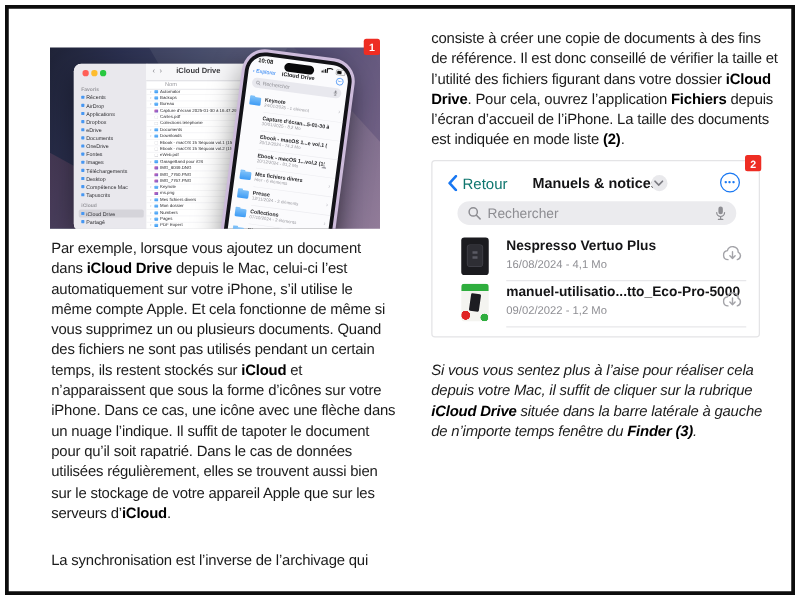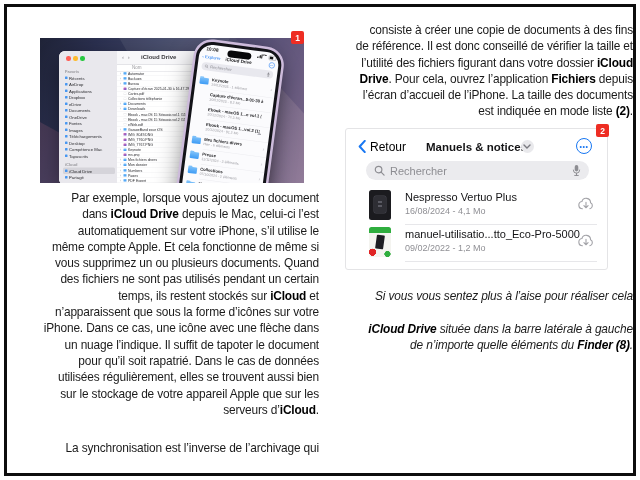--- a/index.html
+++ b/index.html
@@ -2,21 +2,21 @@
 <html><head>
 <meta charset="utf-8">
 <style>
   html,body{margin:0;padding:0;background:#fff;}
   #page{position:relative;width:640px;height:480px;background:#fff;overflow:hidden;
         font-family:"Liberation Sans",sans-serif;}
   .abs{position:absolute;}
   .frame{position:absolute;inset:4px;border:3px solid #0d0d0d;pointer-events:none;}
 
   
-  .coltext{font-size:11.9px;line-height:16.3px;letter-spacing:-0.15px;color:#1b1b1b;text-align:right;}
+  .coltext{font-size:11.9px;line-height:16.3px;letter-spacing:-0.15px;color:#1b1b1b;}
   .coltext b{font-weight:700;color:#000;}
 
   
   .badge{width:13px;height:13px;background:#ee2d23;border-radius:2px;color:#fff;
          font-size:8.5px;font-weight:700;display:flex;align-items:center;justify-content:center;}
 
   
   #fig1{left:40px;top:38px;width:264px;height:145px;overflow:hidden;
         background:linear-gradient(112deg,#1f2337 0%,#2b3050 18%,#3c4263 38%,#4d4f70 55%,#645d7d 72%,#7f6e8d 88%,#927c99 100%);}
   .wp{position:absolute;inset:0;}
@@ -88,21 +88,21 @@
   .pthumb.v-book1{background:linear-gradient(160deg,#f0f0f4 0 30%,#4a7ae0 30% 70%,#8a4fd0 70%);}
   .pthumb.v-book2{background:linear-gradient(160deg,#f3e6ee 0 25%,#e0589a 25% 60%,#6a43c8 60%);}
   .p-nm{position:absolute;left:32px;top:4px;font-size:8.5px;font-weight:600;color:#1c1c1f;white-space:nowrap;max-width:108px;overflow:hidden;}
   .p-sub{position:absolute;left:32px;top:15px;font-size:7px;color:#9a9aa0;white-space:nowrap;}
   .p-chv{position:absolute;right:6px;top:8px;font-size:10px;color:#c4c4ca;}
   .p-cld{position:absolute;right:16px;top:8px;font-size:9px;color:#9a9aa2;}
 
   
   #fig2{left:345px;top:128px;width:263px;height:142px;background:#fff;border:1px solid #e4e4e6;border-radius:3px;box-sizing:border-box;}
   .nav2{position:absolute;left:0;right:0;top:9px;height:20px;}
-  .back2{position:absolute;left:12px;top:2px;display:flex;gap:4px;color:#000000;font-size:12px;}
+  .back2{position:absolute;left:12px;top:2px;display:flex;gap:4px;color:#0f766e;font-size:12px;}
   .title2{position:absolute;left:0;right:0;top:3px;text-align:center;font-size:11.5px;font-weight:700;color:#141416;}
   .tchev{position:absolute;left:50%;top:2px;margin-left:44px;width:13px;height:13px;border-radius:50%;background:#e9e9ec;
          display:flex;align-items:center;justify-content:center;}
   .ell2{position:absolute;right:15px;top:0;width:16px;height:16px;border:1.6px solid #1877f2;border-radius:50%;
         color:#1877f2;font-size:7px;letter-spacing:.6px;display:flex;align-items:center;justify-content:center;box-sizing:border-box;}
   .search2{position:absolute;left:20px;top:32px;width:223px;height:19px;border-radius:9.5px;background:#ebebee;
            display:flex;align-items:center;padding:0 8px;box-sizing:border-box;}
   .sph2{font-size:11px;color:#8d8d92;margin-left:5px;flex:1;}
   .mrows{position:absolute;left:0;right:0;top:59px;}
   .m-row{position:relative;height:37px;}
@@ -110,21 +110,21 @@
   .m-thumb{position:absolute;left:23px;top:2px;width:22px;height:30px;border-radius:2.5px;overflow:hidden;}
   .m-thumb.v-dark{background:#1b1b1f;}
   .m-thumb.v-dark::before{content:"";position:absolute;left:5px;top:6px;width:12px;height:17px;border-radius:2px;background:#2e2e34;box-shadow:0 0 0 .5px #46464e;}
   .m-thumb.v-dark::after{content:"";position:absolute;left:9px;top:11px;width:4px;height:2px;background:#5a5a63;box-shadow:0 4px 0 #5a5a63;}
   .m-thumb.v-cover{background:#f4f4f0;}
   .m-thumb.v-cover::before{content:"";position:absolute;inset:0;
       background:linear-gradient(180deg,#2fae3e 0 20%,rgba(0,0,0,0) 20%),
                  radial-gradient(circle at 16% 84%,#e02424 0 11%,rgba(0,0,0,0) 12%),
                  radial-gradient(circle at 84% 90%,#2fae3e 0 9%,rgba(0,0,0,0) 10%);}
   .m-thumb.v-cover::after{content:"";position:absolute;left:7px;top:8px;width:8px;height:14px;background:#1d1d22;border-radius:1px;transform:rotate(8deg);}
-  .m-nm{position:absolute;left:59px;top:3px;font-size:11px;font-weight:400;color:#141416;white-space:nowrap;}
+  .m-nm{position:absolute;left:59px;top:3px;font-size:11px;font-weight:700;color:#141416;white-space:nowrap;}
   .m-meta{position:absolute;left:59px;top:18px;font-size:9px;color:#8f8f94;}
   .m-cld{position:absolute;right:13px;top:8px;}
 </style>
 </head>
 <body>
 
 <div id="page">
   <div class="frame"></div>
 
   <div id="fig1" class="abs">
@@ -580,14 +580,14 @@
               <path d="M5.5 14.5a4.5 4.5 0 01-.6-8.95A5.5 5.5 0 0115.7 7a4 4 0 01-.9 7.5" fill="none" stroke="#a3a3a8" stroke-width="1.4" stroke-linecap="round"></path>
               <path d="M10 6.5v6.8m0 0l-2.6-2.6m2.6 2.6l2.6-2.6" stroke="#a3a3a8" stroke-width="1.4" fill="none" stroke-linecap="round" stroke-linejoin="round"></path>
             </svg>
           </span>
           <span class="sep"></span>
         </div>
       </div>
   </div>
   <div class="badge abs" style="left:596px;top:124px;">2</div>
 
-  <div class="coltext abs" style="left:345px;top:288px;width:288px;font-style:italic;"><span>Si vous vous sentez plus à l’aise pour réaliser cela</span><br><br><b>iCloud Drive</b><span> située dans la barre latérale à gauche</span><br><span>de n’importe quelle éléments du </span><b>Finder (8)</b><span>.</span></div>
+  <div class="coltext abs" style="left:345px;top:288px;width:288px;font-style:italic;"><span>Si vous vous sentez plus à l’aise pour réaliser cela</span><br><span>depuis votre Mac, il suffit de cliquer sur la rubrique</span><br><b>iCloud Drive</b><span> située dans la barre latérale à gauche</span><br><span>de n’importe temps fenêtre du </span><b>Finder (3)</b><span>.</span></div>
 </div>
 
 </body></html>

